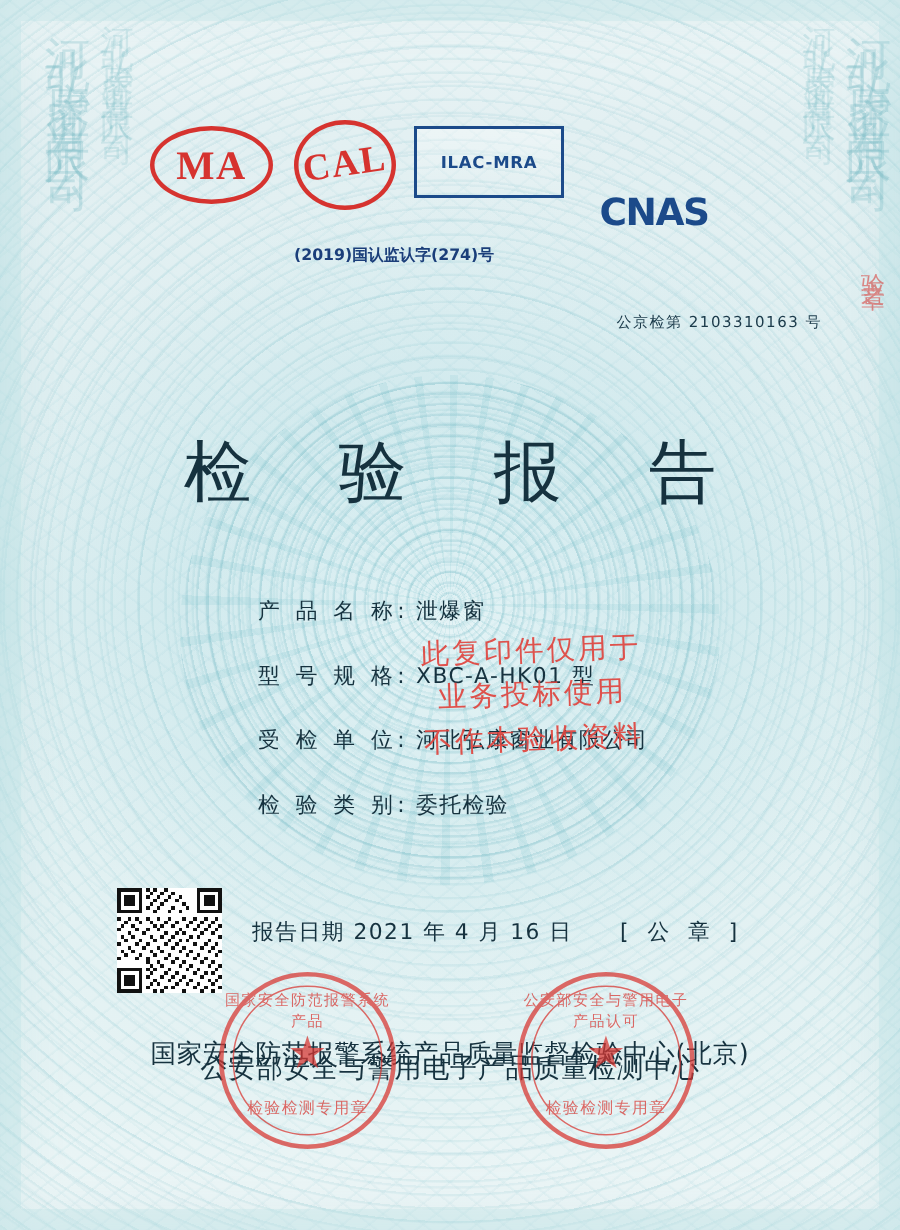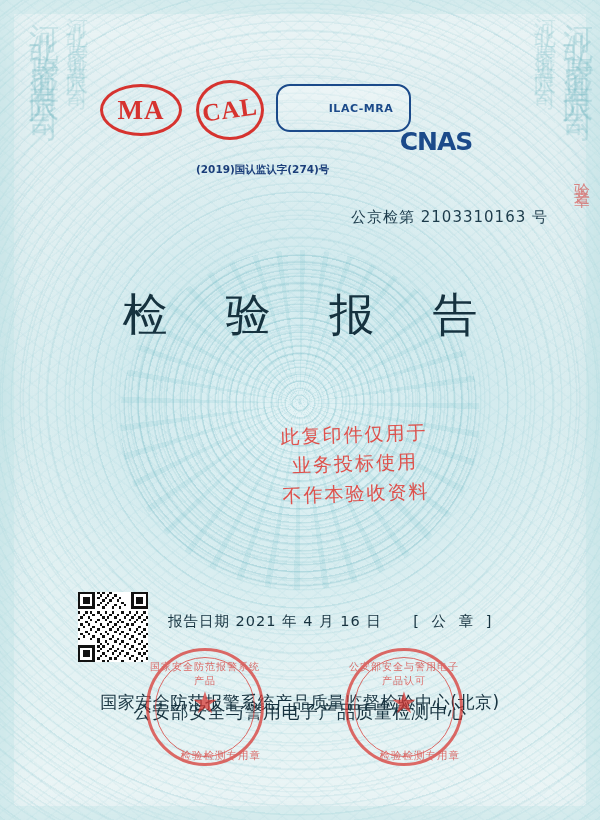--- a/index.html
+++ b/index.html
@@ -82,21 +82,21 @@
   .cal .inner{transform:rotate(-8deg);}
   .ilac{left:176px;top:6px;width:96px;height:46px;}
   .cnas{left:290px;top:4px;width:92px;height:44px;margin-top:37px;}
   .cnastext{position:absolute;left:392px;top:0px;width:92px;font-family:"DejaVu Sans", sans-serif;font-size:8.5px;line-height:1.32;color:#2b4f6a;}
   .cnastext .cn{color:#1b4a70;}
   .certnos{position:absolute;left:100px;top:150px;font-family:"DejaVu Sans", sans-serif;font-size:11px;color:#c22a26;line-height:1.35;font-weight:bold;}
   .authline{position:absolute;left:196px;top:163px;font-family:"DejaVu Sans", sans-serif;font-size:10.5px;color:#1b3e7a;font-weight:bold;}
 
   .reportno{
     position:absolute;right:52px;top:208px;
-    font-size:15px;color:#1b3a4a;letter-spacing:1px;
+    font-size:10px;color:#1b3a4a;letter-spacing:1px;
     font-family:"DejaVu Sans", sans-serif;
   }
   .title{
     position:absolute;left:0;right:0;top:285px;
     text-align:center;
     font-size:45px;font-weight:normal;letter-spacing:22px;
     color:#16323f;
     font-family:"DejaVu Sans", sans-serif;
     text-indent:22px;
   }
@@ -148,38 +148,37 @@
   }
   .seal-round .star{
     position:absolute;left:50%;top:46%;transform:translate(-50%,-50%);
     font-size:30px;color:#d8342f;line-height:1;
   }
   .seal-round .arc{
     position:absolute;left:0;right:0;top:9px;text-align:center;
     font-size:10px;letter-spacing:1px;
   }
   .seal-round .bottom{
-    position:absolute;left:0;right:0;bottom:0;text-align:right;
+    position:absolute;left:0;right:0;bottom:17px;text-align:center;
     font-size:10.5px;letter-spacing:1px;
   }
   .seal-left{left:146px;top:648px;}
   .seal-right{left:345px;top:648px;}
 
   .seal-red-side{
     position:absolute;right:8px;top:170px;width:42px;height:110px;
     color:#d8342f;opacity:.55;font-size:16px;writing-mode:vertical-rl;
     letter-spacing:4px;font-family:"DejaVu Sans", sans-serif;
     pointer-events:none;
   }
   .ilacbox{
-    width:96px;height:44px;border:2px solid #1b4a8a;border-radius:14px;
+    width:96px;height:44px;border:2px solid #1b4a8a;border-radius:0;
     color:#1b4a8a;display:flex;align-items:center;justify-content:center;
     font-family:"DejaVu Sans", sans-serif;font-size:11px;font-weight:bold;letter-spacing:.5px;
     background:linear-gradient(180deg,rgba(255,255,255,.35),rgba(255,255,255,0));
-    padding-left:35px;
   }
   .cnasbox{
     width:92px;height:44px;color:#1b4a8a;
     display:flex;align-items:center;justify-content:center;
     font-family:"DejaVu Sans", sans-serif;font-size:25px;font-weight:bold;letter-spacing:-1px;
   }
 </style>
 </head>
 <body>
 
@@ -205,20 +204,38 @@
       <div class="cnasbox">CNAS</div>
     </div>
   </div>
 
   <div class="authline">(2019)国认监认字(274)号</div>
 
   <div class="reportno">公京检第 2103310163 号</div>
 
   <div class="title">检 验 报 告</div>
 
+  <div class="fields">
+    <div class="field">
+      <span class="lbl">产 品 名 称:</span>
+      <span class="val">泄爆窗</span>
+    </div>
+    <div class="field">
+      <span class="lbl">型 号 规 格:</span>
+      <span class="val">XBC-A-HK01 型</span>
+    </div>
+    <div class="field">
+      <span class="lbl">受 检 单 位:</span>
+      <span class="val">河北弘康窗业有限公司</span>
+    </div>
+    <div class="field">
+      <span class="lbl">检 验 类 别:</span>
+      <span class="val">委托检验</span>
+    </div>
+  </div>
 
   <div class="stampText">此复印件仅用于<br>业务投标使用<br>不作本验收资料</div>
 
   <div class="seal-red-side">验之章</div>
 
   <div class="qr">
     <svg width="70" height="70" viewBox="0 0 29 29" shape-rendering="crispEdges">
       <rect width="29" height="29" fill="#ffffff"></rect>
       <g fill="#111111">
         <rect x="0" y="0" width="7" height="1"></rect>

